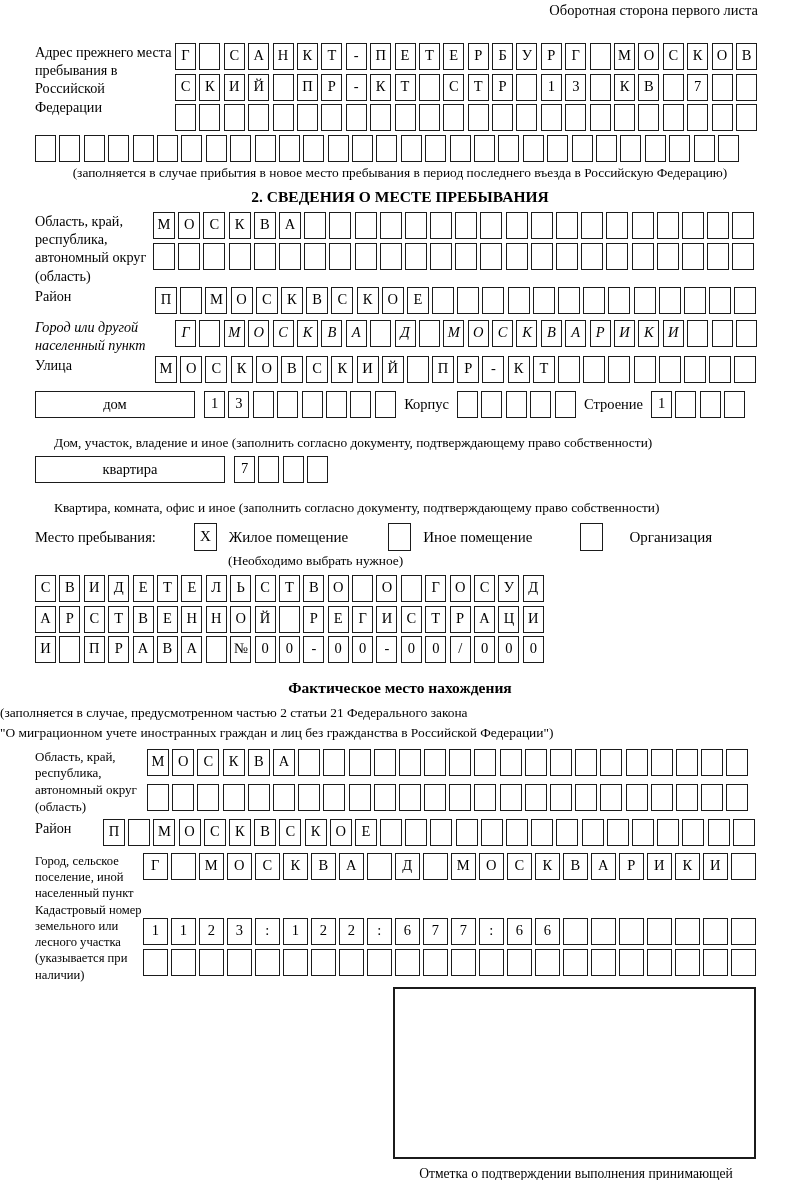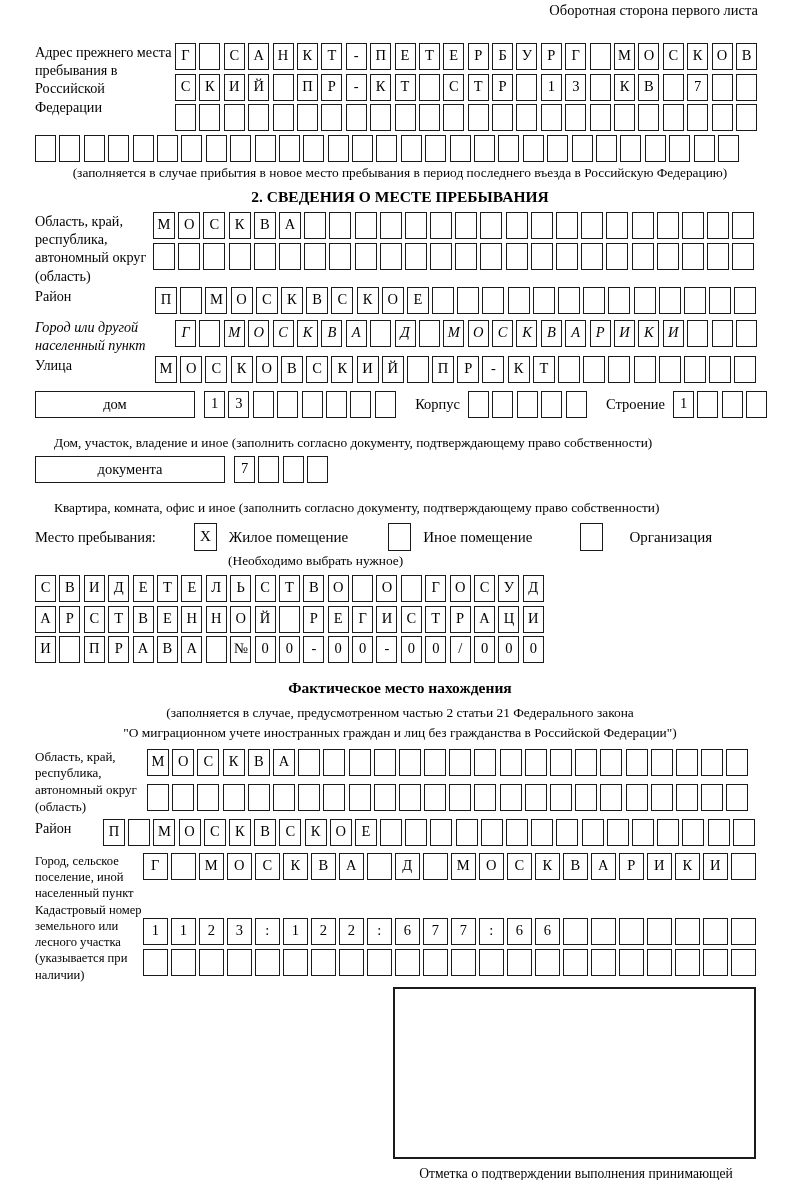--- a/index.html
+++ b/index.html
@@ -33,34 +33,34 @@
   .left-cap{margin-left:54px;}
 
   .sec-title{text-align:center;font-weight:bold;font-size:15.5px;margin-top:7px;margin-bottom:6px;}
 
   .house-row,.apt-row{display:flex;align-items:flex-start;margin-left:35px;margin-top:5px;}
   .box-label{box-sizing:border-box;border:1.7px solid #1b1b1b;height:27px;
              display:flex;align-items:center;justify-content:center;font-size:14.5px;background:#fff;}
   .bw160{width:160px;margin-right:9px;}
   .bw190{width:190px;margin-right:9px;}
   .grid-inline{white-space:nowrap;height:43px;}
-  .inline-label{font-size:14.5px;line-height:27px;margin:0 8px 0 16px;}
+  .inline-label{font-size:14.5px;line-height:27px;margin:0 8px 0 5px;}
 
   .stay-row{display:flex;align-items:center;margin-left:35px;margin-top:7px;height:28px;}
   .stay-label{font-size:14.5px;margin-right:38px;}
   .checkbox{box-sizing:border-box;width:23px;height:28px;border:1.7px solid #1b1b1b;
             text-align:center;font-size:15px;line-height:24px;background:#fff;}
   .opt-label{font-size:15px;margin-left:12px;}
   .gap40{margin-left:40px;}
   .gap48{margin-left:48px;}
   .stay-note{font-size:13.4px;margin-left:228px;margin-top:2px;}
 
   .grids.pt16{padding-top:16px;}
 
-  .notes-block{font-size:13.4px;text-align:center;line-height:1.5;margin-top:2px;}
+  .notes-block{font-size:13.4px;line-height:1.5;margin-top:2px;}
 
   .stamp-wrap{margin-left:393px;width:366px;margin-top:4px;}
   .stamp-box{box-sizing:border-box;width:363px;height:172px;border:2px solid #1b1b1b;background:#fff;}
   .stamp-note{font-size:13.6px;text-align:center;line-height:1.45;margin-top:5px;}
 </style>
 </head>
 <body>
 
 <div class="page">
 
@@ -106,21 +106,21 @@
     <div class="box-label bw160">дом</div>
     <div class="grid-inline"><span class="cell">1</span><span class="cell">3</span><span class="cell"></span><span class="cell"></span><span class="cell"></span><span class="cell"></span><span class="cell"></span><span class="cell"></span></div>
     <span class="inline-label">Корпус</span>
     <div class="grid-inline"><span class="cell"></span><span class="cell"></span><span class="cell"></span><span class="cell"></span><span class="cell"></span></div>
     <span class="inline-label">Строение</span>
     <div class="grid-inline"><span class="cell">1</span><span class="cell"></span><span class="cell"></span><span class="cell"></span></div>
   </div>
   <div class="caption left-cap">Дом, участок, владение и иное (заполнить согласно документу, подтверждающему право собственности)</div>
 
   <div class="apt-row">
-    <div class="box-label bw190">документа</div>
+    <div class="box-label bw190">квартира</div>
     <div class="grid-inline"><span class="cell">7</span><span class="cell"></span><span class="cell"></span><span class="cell"></span></div>
   </div>
   <div class="caption left-cap">Квартира, комната, офис и иное (заполнить согласно документу, подтверждающему право собственности)</div>
 
   <div class="stay-row">
     <span class="stay-label">Место пребывания:</span>
     <span class="checkbox">X</span>
     <span class="opt-label">Жилое помещение</span>
     <span class="checkbox gap40"></span>
     <span class="opt-label">Иное помещение</span>

